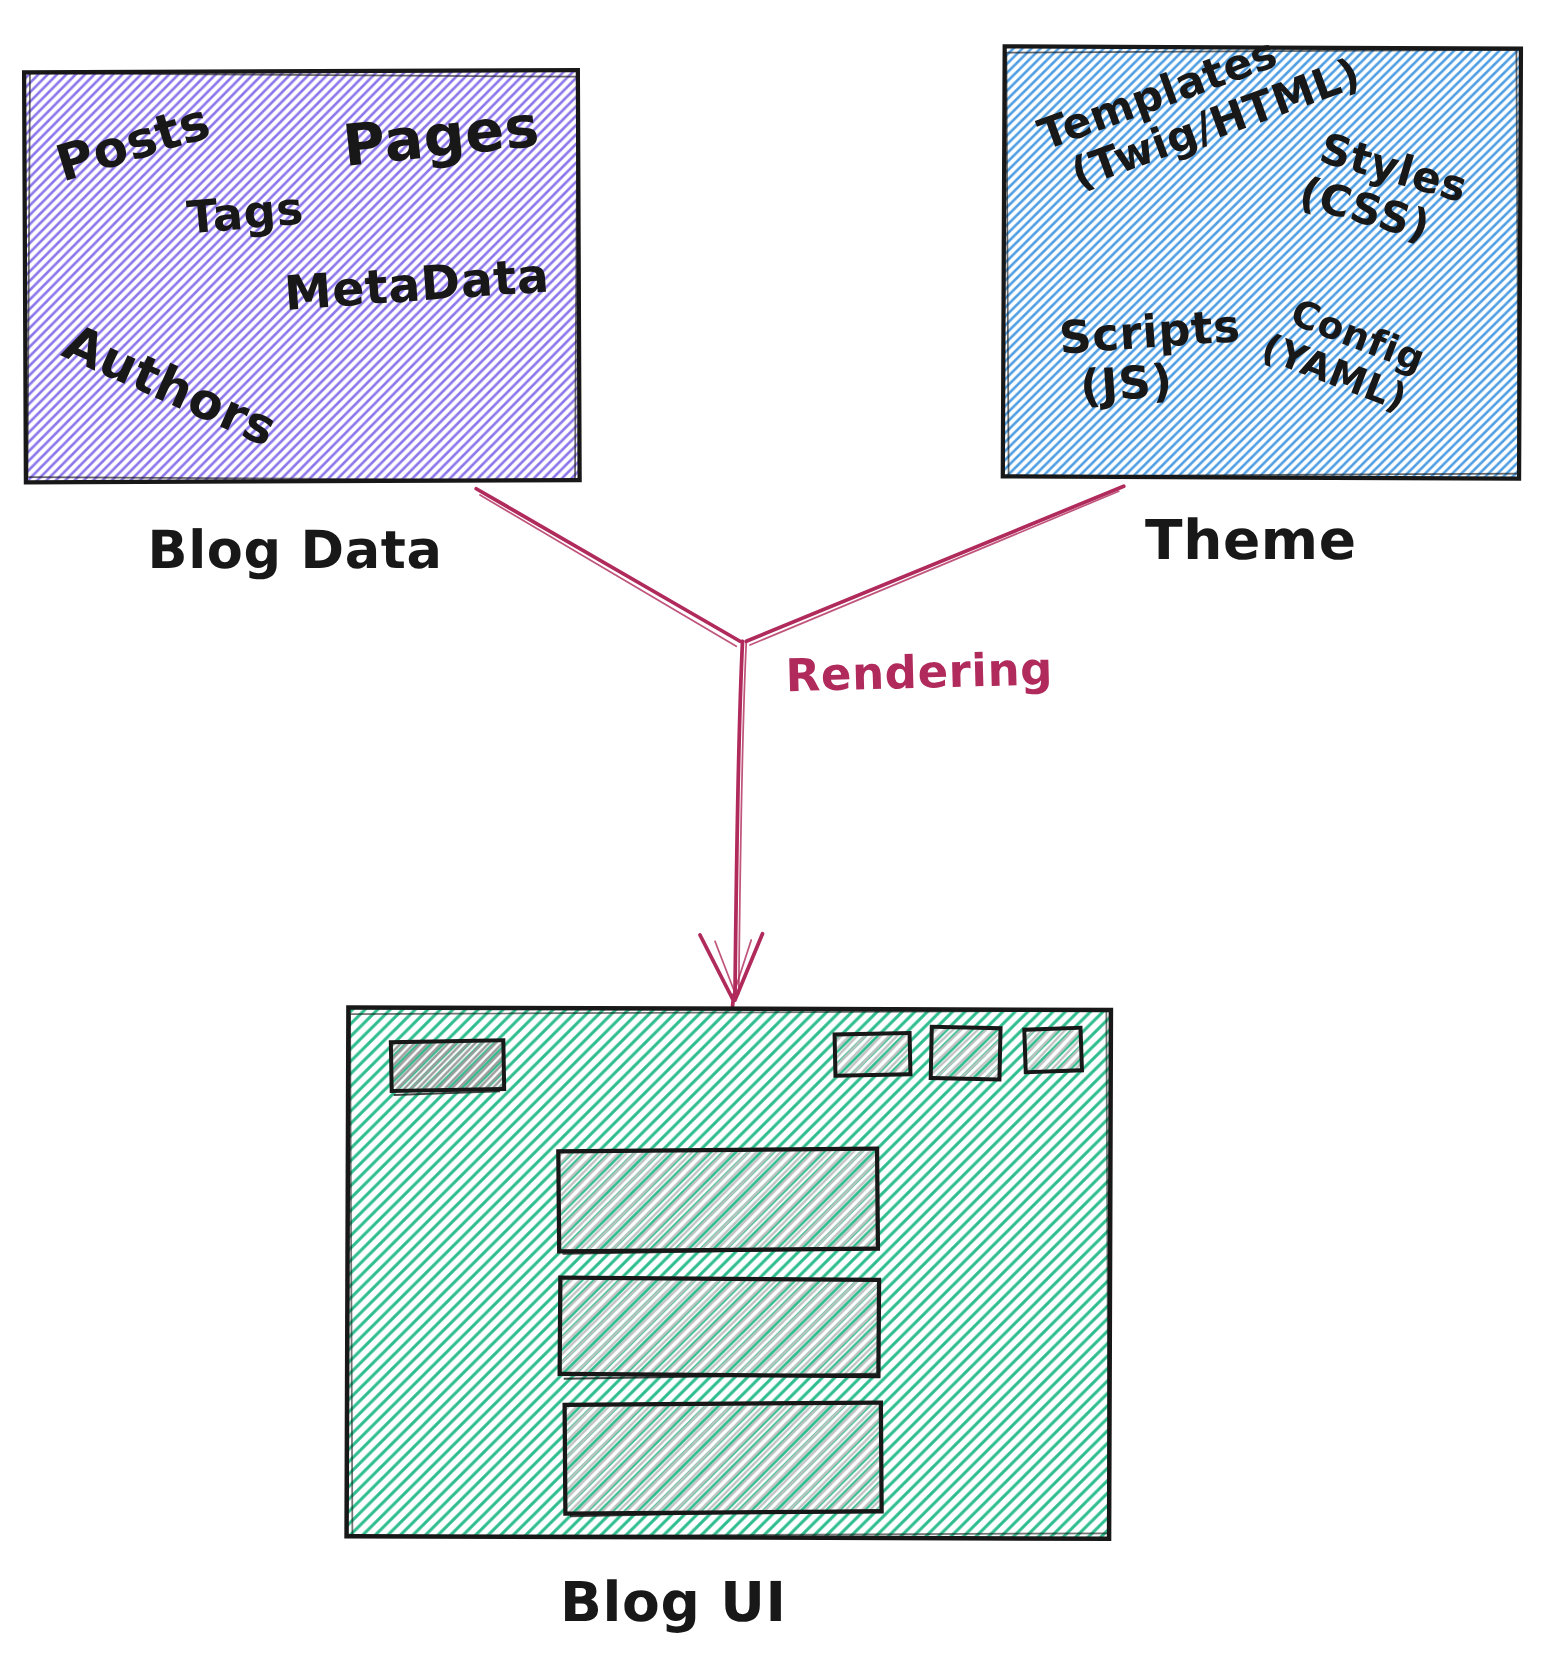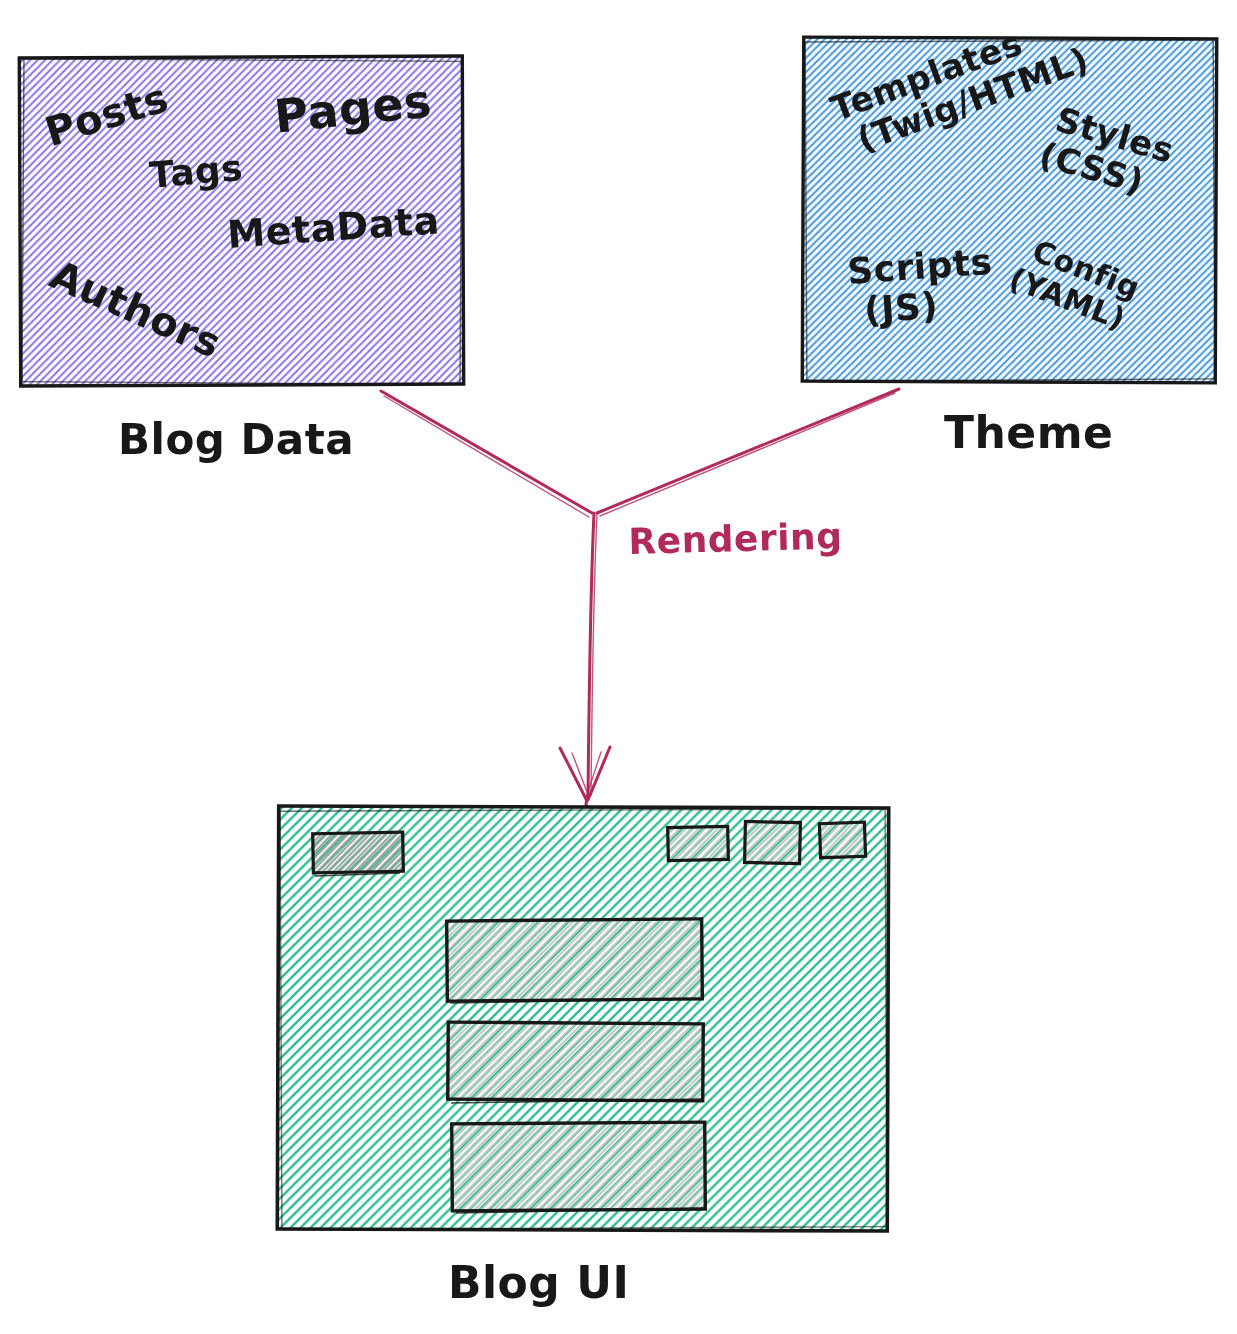--- a/index.html
+++ b/index.html
@@ -128,16 +128,16 @@
     <span class="sub" style="margin-left:14px;">(JS)</span>
   </div>
   <div class="txt" style="left:1040px;top:234px;font-size:30px;transform:rotate(21deg);">
     <span class="sub">Config</span>
     <span class="sub" style="margin-left:-12px;">(YAML)</span>
   </div>
 
   <div class="txt rendering" style="left:628px;top:522px;font-size:36px;transform:rotate(-1.5deg);">Rendering</div>
 
   <div class="txt lbl" style="left:118px;top:416px;width:240px;font-size:42px;">Blog Data</div>
-  <div class="txt lbl" style="left:944px;top:408px;width:180px;">Theme</div>
+  <div class="txt lbl" style="left:916px;top:408px;width:180px;">Theme</div>
   <div class="txt lbl" style="left:448px;top:1258px;width:200px;">Blog UI</div>
 
 </div>
 
 </body></html>

